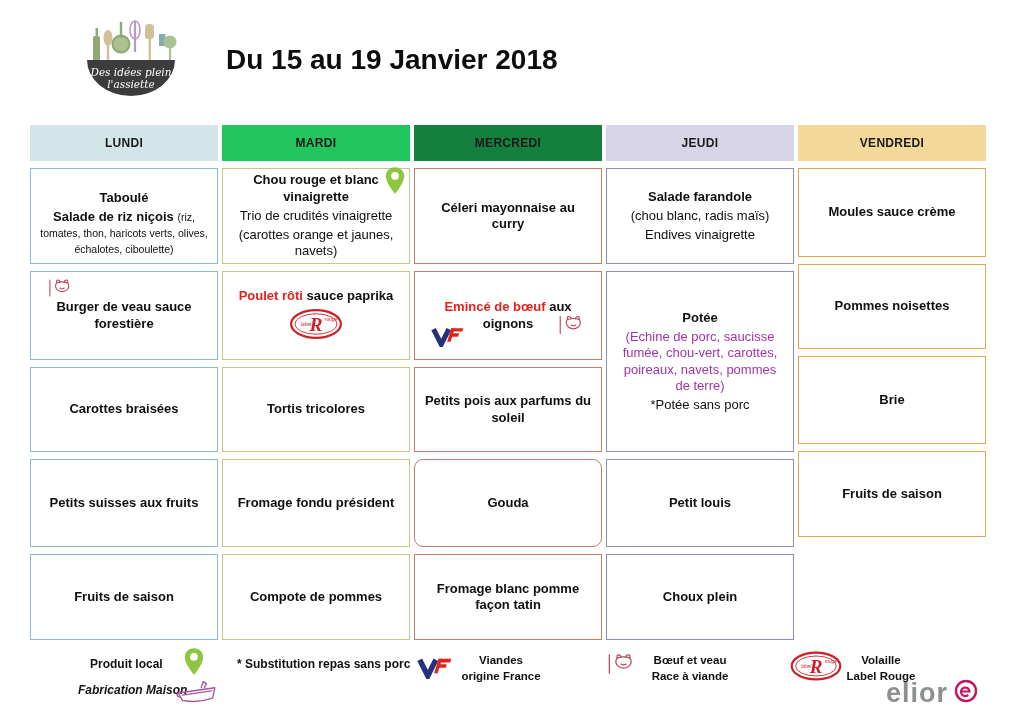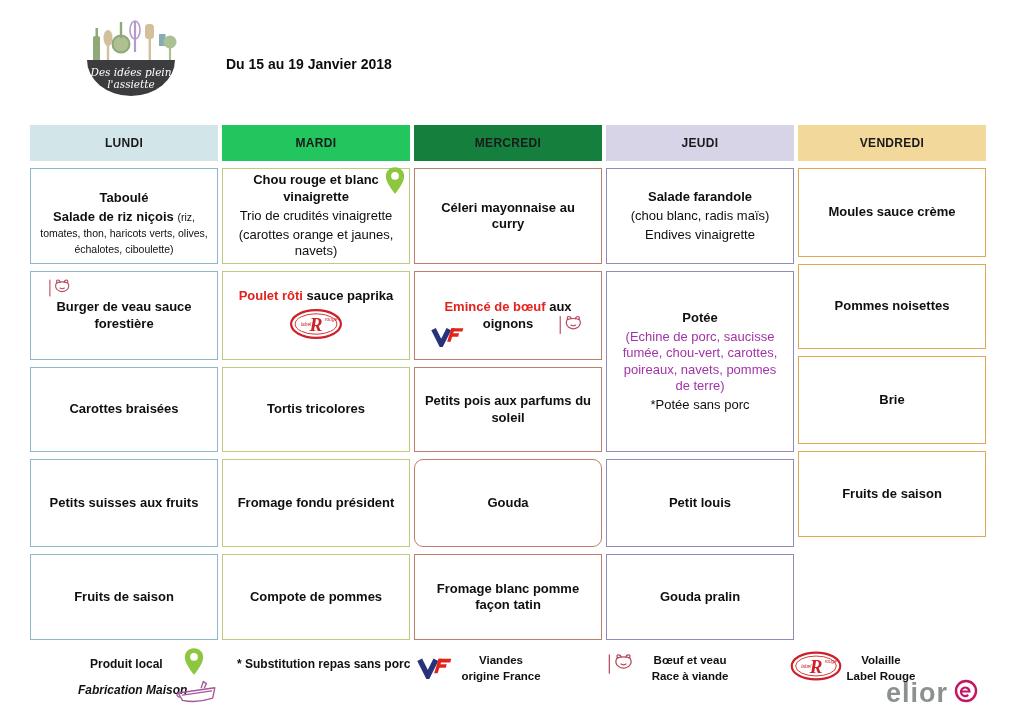--- a/index.html
+++ b/index.html
@@ -3,21 +3,21 @@
 <meta charset="utf-8">
 <style>
   html,body { margin:0; padding:0; }
   body {
     width:1024px; height:724px; background:#ffffff;
     font-family:"Liberation Sans", sans-serif; color:#111;
     position:relative; overflow:hidden;
   }
   .page-title {
     position:absolute; left:226px; top:44px;
-    font-size:14px; font-weight:bold; color:#0d0d0d;margin-top:12px;
+    font-size:28px; font-weight:bold; color:#0d0d0d;
   }
   .brand-logo { position:absolute; left:75px; top:8px; }
 
   .menu-table { position:absolute; left:30px; top:125px; display:flex; gap:4px; }
   .day-col { width:188px; display:flex; flex-direction:column; gap:7px; }
   .day-header {
     height:36px; display:flex; align-items:center; justify-content:center;
     font-weight:bold; font-size:12px; color:#1a1a1a; letter-spacing:0.3px;
   }
   .cell {
@@ -188,21 +188,21 @@
     </div>
     <div class="cell r23" style="border-color: rgb(145, 139, 189);">
       <p class="b">Potée</p>
       <p class="sm2" style="color: rgb(162, 51, 168);">(Echine de porc, saucisse fumée, chou-vert, carottes, poireaux, navets, pommes de terre)</p>
       <p class="note">*Potée sans porc</p>
     </div>
     <div class="cell r4" style="border-color: rgb(145, 139, 189);">
       <p class="b">Petit louis</p>
     </div>
     <div class="cell r5" style="border-color: rgb(145, 139, 189);">
-      <p class="b">Gouda pralin</p>
+      <p class="b">Choux plein</p>
     </div>
   </div>
 
   <div class="day-col">
     <div class="day-header" style="background-color: rgb(243, 216, 156);">VENDREDI</div>
     <div class="cell r2" style="border-color: rgb(223, 168, 81);">
       <p class="b">Moules sauce crème</p>
     </div>
     <div class="cell r3" style="border-color: rgb(223, 168, 81);">
       <p class="b">Pommes noisettes</p>

